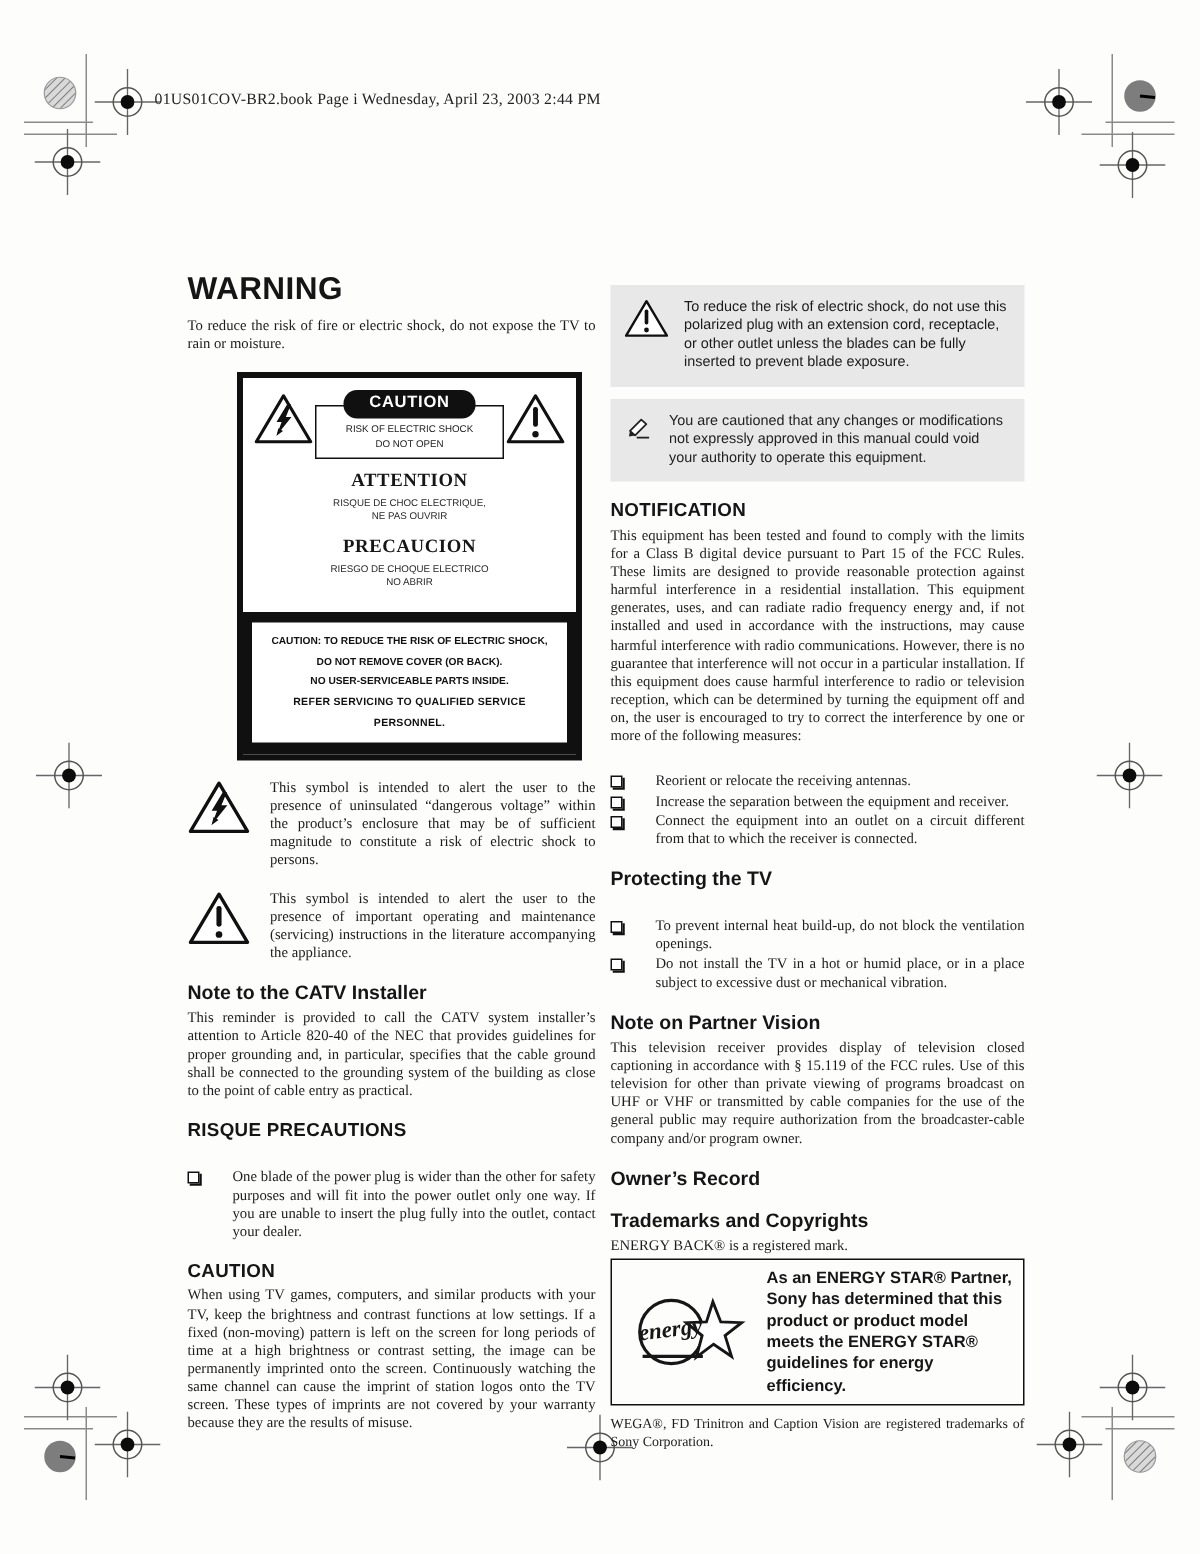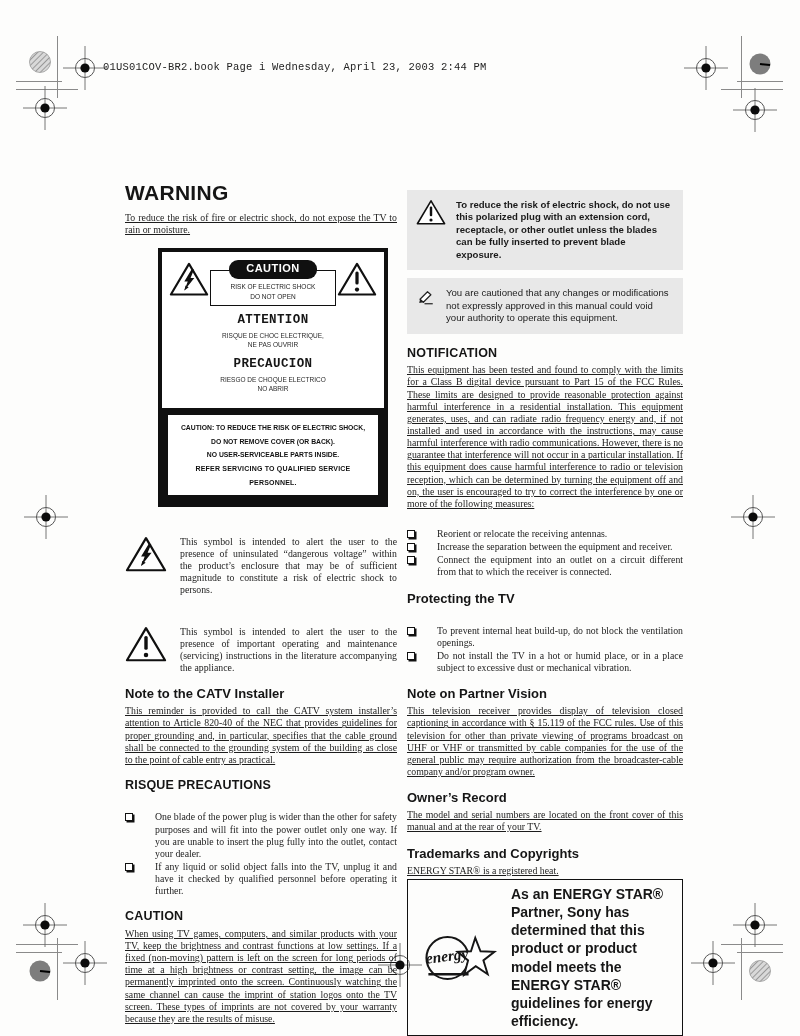--- a/index.html
+++ b/index.html
@@ -12,92 +12,92 @@
     width:800px;height:1036px;position:relative;background:#fdfdfc;
     font-family:"Liberation Serif","DejaVu Serif",serif;
     color:var(--ink);overflow:hidden;
   }
   
   .cropline{position:absolute;background:var(--mark);}
   .reg{position:absolute;}
   
   .book-header{
     position:absolute;left:103px;top:61px;width:420px;
-    font-size:10.5px;color:#222;letter-spacing:.2px;font-family:Liberation Mono, monospace;
+    font-size:10.5px;color:#222;letter-spacing:.2px;
   }
   
   .col{position:absolute;font-size:9.8px;line-height:1.24;}
   .col-left{left:125px;top:180px;width:272px;}
   .col-right{left:407px;top:190px;width:276px;}
   h1.warning{
     font-family:"Liberation Sans","DejaVu Sans",sans-serif;
     font-size:21px;margin:0 0 6px 0;letter-spacing:.3px;color:#151515;
   }
   h2.sec{
     font-family:"Liberation Sans","DejaVu Sans",sans-serif;
     font-size:13px;margin:12px 0 3px 0;color:#151515;
   }
   h2.sec-caps{font-size:12.5px;letter-spacing:.2px;}
-  p.body{margin:0 0 2px 0;text-align:justify;text-decoration:underline;}
+  p.body{margin:0 0 2px 0;text-align:justify;}
   
   .cbox{border:4px solid #101010;background:#fff;margin:12px 0 0 33px;width:222px;}
   .cbox-top{position:relative;padding:8px 6px 6px 6px;text-align:center;}
   .tri-left{position:absolute;left:7px;top:10px;}
   .tri-right{position:absolute;right:7px;top:10px;}
   .risk-wrap{position:relative;width:126px;margin:0 auto;}
   .caution-pill{
     position:relative;z-index:2;width:max-content;margin:0 auto;
     background:#101010;color:#fff;border-radius:9px;padding:2px 17px 3px;
     font-family:"Liberation Sans","DejaVu Sans",sans-serif;font-weight:bold;font-size:11px;letter-spacing:.5px;
   }
   .risk-rect{
     border:1.5px solid #101010;margin-top:-9px;padding:11px 2px 3px;
     font-family:"Liberation Sans","DejaVu Sans",sans-serif;font-size:6.5px;line-height:1.55;color:#222;
   }
   .cbox .big{
-    font-family:Liberation Mono, monospace;font-weight:bold;
+    font-family:Liberation Serif, serif;font-weight:bold;
     font-size:12.5px;margin-top:7px;letter-spacing:.4px;color:#161616;
   }
   .cbox .small{
     font-family:"Liberation Sans","DejaVu Sans",sans-serif;font-size:6.5px;line-height:1.5;color:#2a2a2a;margin-top:2px;
   }
   .cbox-band{background:#101010;padding:7px 6px 8px;margin-top:8px;}
   .band-inner{
     background:#fff;padding:6px 3px 5px;text-align:center;
     font-family:"Liberation Sans","DejaVu Sans",sans-serif;font-weight:bold;
     font-size:6.8px;line-height:2.0;color:#111;
   }
   .band-inner .heavy{font-size:7px;letter-spacing:.2px;}
   
-  .symnote{display:flex;gap:13px;margin-top:29px;align-items:flex-start;}
+  .symnote{display:flex;gap:13px;margin-top:13px;align-items:flex-start;}
   .symnote .txt{flex:1;text-align:justify;}
   
   .blist{margin:18px 0 0 0;}
   .bitem{display:flex;margin:0 0 1px 0;}
   .bmark{width:30px;flex:0 0 30px;padding-top:2px;}
   .bsq{display:block;width:6px;height:6px;border:1.2px solid #111;background:#fff;box-shadow:1.5px 1.5px 0 #111;}
   .btxt{flex:1;text-align:justify;}
   
   .graybox{
     background:var(--notice_box_bg);display:flex;gap:10px;align-items:flex-start;
     padding:9px 10px 9px 9px;font-family:"Liberation Sans","DejaVu Sans",sans-serif;
     font-size:9.6px;line-height:1.3;color:#222;
   }
-  .graybox.boldtxt{font-weight:bold;color:#1a1a1a;}
+  .graybox.boldtxt{font-weight:normal;color:#1a1a1a;}
   .graybox + .graybox{margin-top:8px;}
   .graybox .gtxt{flex:1;}
   
   .lead-line{margin:2px 0 5px 0;}
   .energybox{
     border:1.5px solid #111;display:flex;gap:8px;align-items:center;
     padding:5px 7px;margin-top:2px;
   }
   .energybox .etxt{
     flex:1;font-family:"Liberation Sans","DejaVu Sans",sans-serif;
-    font-weight:bold;font-size:14px;line-height:1.3;color:#161616;
+    font-weight:bold;font-size:11px;line-height:1.3;color:#161616;
   }
   .footnote{margin-top:7px;font-size:9.3px;line-height:1.3;text-align:justify;}
 </style>
 </head>
 <body>
 
 <svg width="0" height="0" style="position:absolute">
   <defs>
     <pattern id="hatch" width="4" height="4" patternUnits="userSpaceOnUse" patternTransform="rotate(45)">
       <rect width="4" height="4" fill="#d9d9d9"></rect>
@@ -249,26 +249,20 @@
   <p class="body">This reminder is provided to call the CATV system installer’s attention to Article 820-40 of the NEC that provides guidelines for proper grounding and, in particular, specifies that the cable ground shall be connected to the grounding system of the building as close to the point of cable entry as practical.</p>
 
   <h2 class="sec sec-caps">RISQUE PRECAUTIONS</h2>
   <div class="blist">
     <div class="bitem">
       <span class="bmark">
           <span class="bsq"></span>
         </span>
       <span class="btxt">One blade of the power plug is wider than the other for safety purposes and will fit into the power outlet only one way. If you are unable to insert the plug fully into the outlet, contact your dealer.</span>
     </div>
-    <div class="bitem">
-      <span class="bmark">
-          <span class="bsq"></span>
-        </span>
-      <span class="btxt">If any liquid or solid object falls into the TV, unplug it and have it checked by qualified personnel before operating it further.</span>
-    </div>
   </div>
 
   <h2 class="sec sec-caps">CAUTION</h2>
   <p class="body">When using TV games, computers, and similar products with your TV, keep the brightness and contrast functions at low settings. If a fixed (non-moving) pattern is left on the screen for long periods of time at a high brightness or contrast setting, the image can be permanently imprinted onto the screen. Continuously watching the same channel can cause the imprint of station logos onto the TV screen. These types of imprints are not covered by your warranty because they are the results of misuse.</p>
 </div>
 
 <div class="col col-right">
 
   <div class="graybox boldtxt">
     <svg width="30" height="27" viewBox="0 0 64 56" style="flex:0 0 30px">
@@ -322,24 +316,23 @@
           <span class="bsq"></span>
         </span>
       <span class="btxt">Do not install the TV in a hot or humid place, or in a place subject to excessive dust or mechanical vibration.</span>
     </div>
   </div>
 
   <h2 class="sec">Note on Partner Vision</h2>
   <p class="body">This television receiver provides display of television closed captioning in accordance with § 15.119 of the FCC rules. Use of this television for other than private viewing of programs broadcast on UHF or VHF or transmitted by cable companies for the use of the general public may require authorization from the broadcaster-cable company and/or program owner.</p>
 
   <h2 class="sec">Owner’s Record</h2>
-  <p class="body">The model and serial numbers are located on the front cover of this manual and at the rear of your TV.</p>
 
   <h2 class="sec">Trademarks and Copyrights</h2>
-  <p class="body lead-line">ENERGY STAR® is a registered heat.</p>
+  <p class="body lead-line">ENERGY BACK® is a registered mark.</p>
 
   <div class="energybox">
     <svg width="88" height="52" viewBox="0 0 92 54" style="flex:0 0 88px">
       <circle cx="34" cy="27" r="22" fill="none" stroke="#161616" stroke-width="2.2"></circle>
       <path d="M63 6 L68.5 20 L83 20.5 L71.5 29.5 L76 44 L63.5 35.5 L51.5 44.5 L55.5 29.5 L44.5 20.5 L58.5 20 Z" fill="#fff" stroke="#161616" stroke-width="2"></path>
       <text x="12" y="33" font-family="Liberation Serif, DejaVu Serif, serif" font-style="italic" font-weight="bold" font-size="16" fill="#161616" transform="rotate(-7 12 33)">energy</text>
       <line x1="14" y1="44" x2="56" y2="44" stroke="#161616" stroke-width="2.4"></line>
     </svg>
     <div class="etxt">As an ENERGY STAR® Partner, Sony has determined that this product or product model meets the ENERGY STAR® guidelines for energy efficiency.</div>
   </div>

